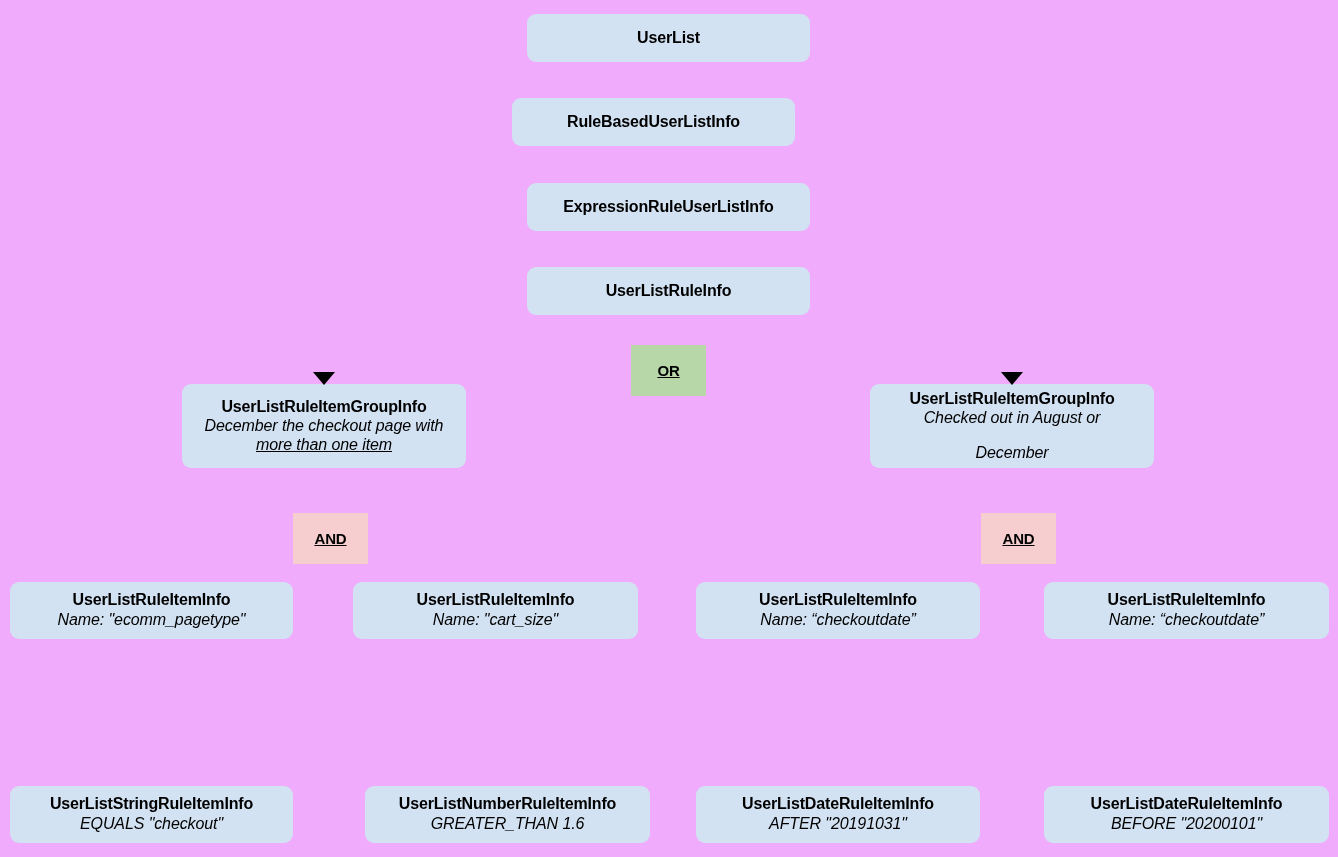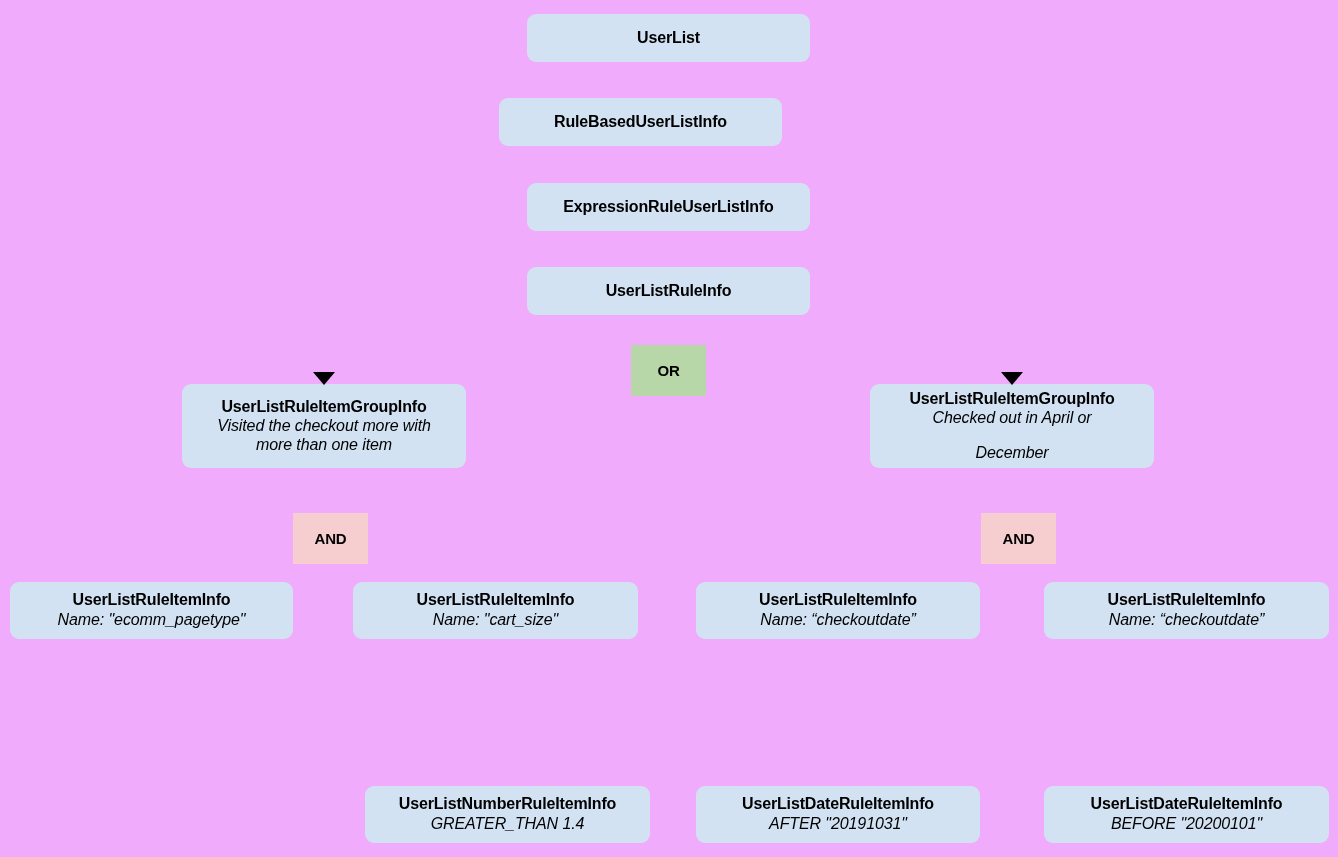--- a/index.html
+++ b/index.html
@@ -49,20 +49,21 @@
 
   
   .class-box {
     background: #d2e2f2;
     border-radius: 9px;
   }
 
   
   .op-box {
     border-radius: 0;
+    text-decoration: underline;
   }
   .op-box .title {
     font-size: 15px;
     font-weight: bold;
   }
   .op-or  { background: #b8d7a8; }
   .op-and { background: #f7ced0; margin-left: 6px; }
 
   
   .arrow-notch {
@@ -76,46 +77,46 @@
 </style>
 </head>
 <body>
 
 <div id="diagram">
 
   <div class="node class-box" style="left:527px; top:14px; width:283px; height:48px;">
     <span class="title">UserList</span>
   </div>
 
-  <div class="node class-box" style="left:499px; top:98px; width:283px; height:48px;">
+  <div class="node class-box" style="left:512px; top:98px; width:283px; height:48px;">
     <span class="title">RuleBasedUserListInfo</span>
   </div>
 
   <div class="node class-box" style="left:527px; top:267px; width:283px; height:48px;">
     <span class="title">UserListRuleInfo</span>
   </div>
 
   <div class="node class-box" style="left:527px; top:183px; width:283px; height:48px;">
     <span class="title">ExpressionRuleUserListInfo</span>
   </div>
 
   <div class="node op-box op-or" style="left:631px; top:345px; width:75px; height:51px;">
     <span class="title">OR</span>
   </div>
 
   <div class="node class-box" style="left:182px; top:384px; width:284px; height:84px;">
     <span class="title">UserListRuleItemGroupInfo</span>
-    <span class="subtitle">Visited the checkout more with</span>
-    <span class="subtitle" style="margin-top:0;">more than one item</span>
+    <span class="subtitle">December the checkout page with</span>
+    <span class="subtitle" style="margin-top:0;text-decoration:underline;">more than one item</span>
   </div>
   <span class="arrow-notch" style="left:313px; top:372px;"></span>
 
   <div class="node class-box" style="left:870px; top:384px; width:284px; height:84px;">
     <span class="title">UserListRuleItemGroupInfo</span>
-    <span class="subtitle">Checked out in April or</span>
+    <span class="subtitle">Checked out in August or</span>
     <span class="subtitle" style="margin-top:16px;">December</span>
   </div>
   <span class="arrow-notch" style="left:1001px; top:372px;"></span>
 
   <div class="node op-box op-and" style="left:287px; top:513px; width:75px; height:51px;">
     <span class="title">AND</span>
   </div>
 
   <div class="node op-box op-and" style="left:975px; top:513px; width:75px; height:51px;">
     <span class="title">AND</span>
@@ -134,24 +135,28 @@
   <div class="node class-box" style="left:696px; top:582px; width:284px; height:57px;">
     <span class="title">UserListRuleItemInfo</span>
     <span class="subtitle">Name: “checkoutdate”</span>
   </div>
 
   <div class="node class-box" style="left:1044px; top:582px; width:285px; height:57px;">
     <span class="title">UserListRuleItemInfo</span>
     <span class="subtitle">Name: “checkoutdate”</span>
   </div>
 
+  <div class="node class-box" style="left:10px; top:786px; width:283px; height:57px;">
+    <span class="title">UserListStringRuleItemInfo</span>
+    <span class="subtitle">EQUALS "checkout"</span>
+  </div>
 
   <div class="node class-box" style="left:365px; top:786px; width:285px; height:57px;">
     <span class="title">UserListNumberRuleItemInfo</span>
-    <span class="subtitle">GREATER_THAN 1.4</span>
+    <span class="subtitle">GREATER_THAN 1.6</span>
   </div>
 
   <div class="node class-box" style="left:696px; top:786px; width:284px; height:57px;">
     <span class="title">UserListDateRuleItemInfo</span>
     <span class="subtitle">AFTER "20191031"</span>
   </div>
 
   <div class="node class-box" style="left:1044px; top:786px; width:285px; height:57px;">
     <span class="title">UserListDateRuleItemInfo</span>
     <span class="subtitle">BEFORE "20200101"</span>

